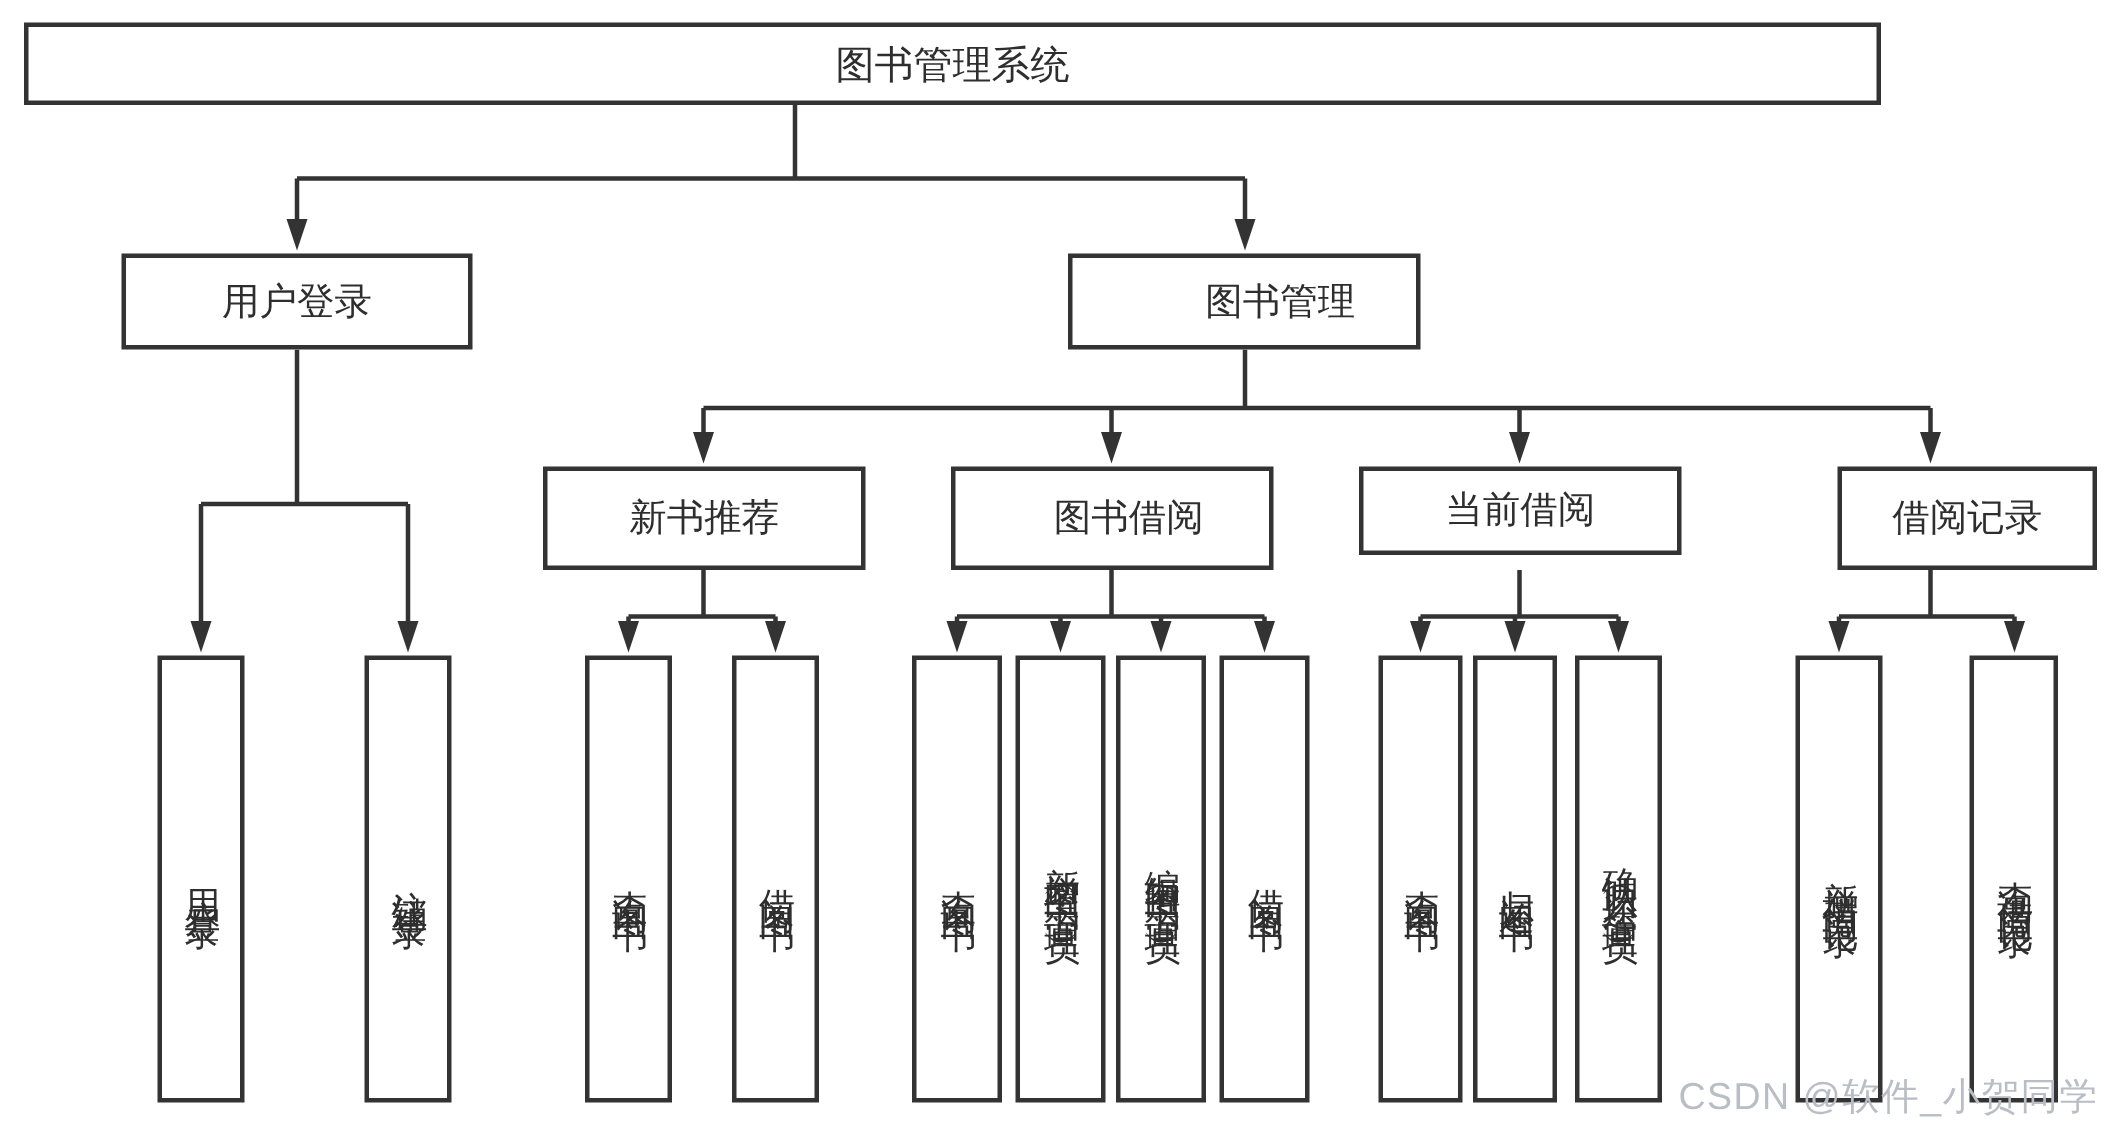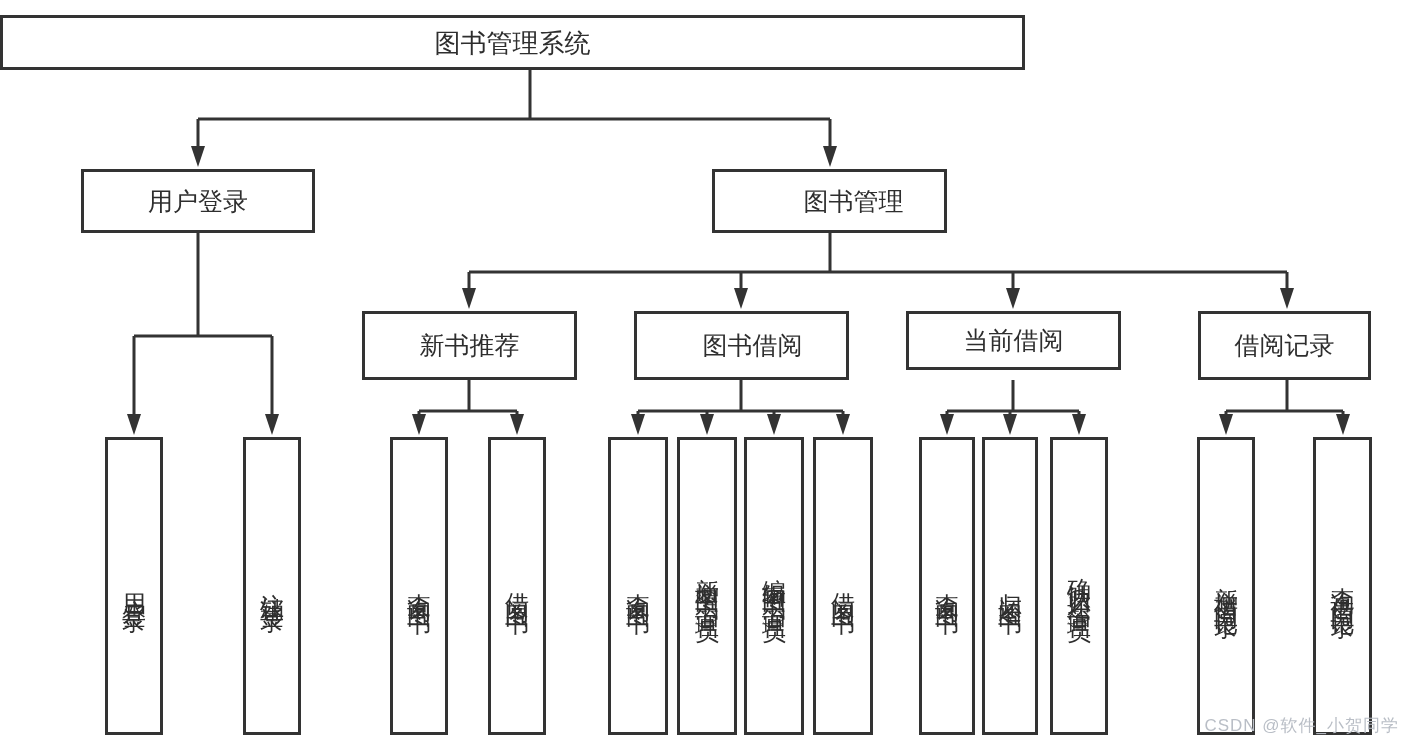--- a/index.html
+++ b/index.html
@@ -38,21 +38,21 @@
     text-orientation:mixed;
     font-size:24px;
     letter-spacing:6px;
     white-space:normal;
   }
   .watermark{
     position:absolute;
     right:6px;
     top:714px;
     z-index:5;
-    font-size:17px;
+    font-size:25px;
     color:var(--watermark);
     letter-spacing:1px;
     white-space:nowrap;
   }
 </style>
 </head>
 <body>
 
 <div class="stage">
 
@@ -99,29 +99,29 @@
       <polygon points="1072,414 1086,414 1079,435" fill="#333333" stroke="none"></polygon>
     </g>
 
     <g>
       <path d="M1287 380 V411 M1226 411 H1343 M1226 411 V418 M1343 411 V418"></path>
       <polygon points="1219,414 1233,414 1226,435" fill="#333333" stroke="none"></polygon>
       <polygon points="1336,414 1350,414 1343,435" fill="#333333" stroke="none"></polygon>
     </g>
   </svg>
 
-  <div class="box root" style="left:0;top:15px;width:1025px;height:55px;">图书管理系统</div>
+  <div class="box root" style="left:16px;top:15px;width:1238px;height:55px;">图书管理系统</div>
 
   <div class="box" style="left:81px;top:169px;width:234px;height:64px;">用户登录</div>
   <div class="box" style="left:712px;top:169px;width:235px;height:64px;padding-left:48px;">图书管理</div>
 
   <div class="box" style="left:362px;top:311px;width:215px;height:69px;text-align:right;">新书推荐</div>
   <div class="box" style="left:634px;top:311px;width:215px;height:69px;padding-left:22px;">图书借阅</div>
   <div class="box" style="left:906px;top:311px;width:215px;height:59px;">当前借阅</div>
-  <div class="box" style="left:1198px;top:311px;width:173px;height:69px;">借阅记录</div>
+  <div class="box" style="left:1225px;top:311px;width:173px;height:69px;">借阅记录</div>
 
   <div class="box leaf" style="left:105px;top:437px;width:58px;height:298px;">用户登录</div>
   <div class="box leaf" style="left:243px;top:437px;width:58px;height:298px;">注销登录</div>
 
   <div class="box leaf" style="left:390px;top:437px;width:58px;height:298px;">查询图书</div>
   <div class="box leaf" style="left:488px;top:437px;width:58px;height:298px;">借阅图书</div>
 
   <div class="box leaf" style="left:608px;top:437px;width:60px;height:298px;">查询图书</div>
   <div class="box leaf" style="left:677px;top:437px;width:60px;height:298px;">新增图书（管理员）</div>
   <div class="box leaf" style="left:744px;top:437px;width:60px;height:298px;">编辑图书（管理员）</div>

